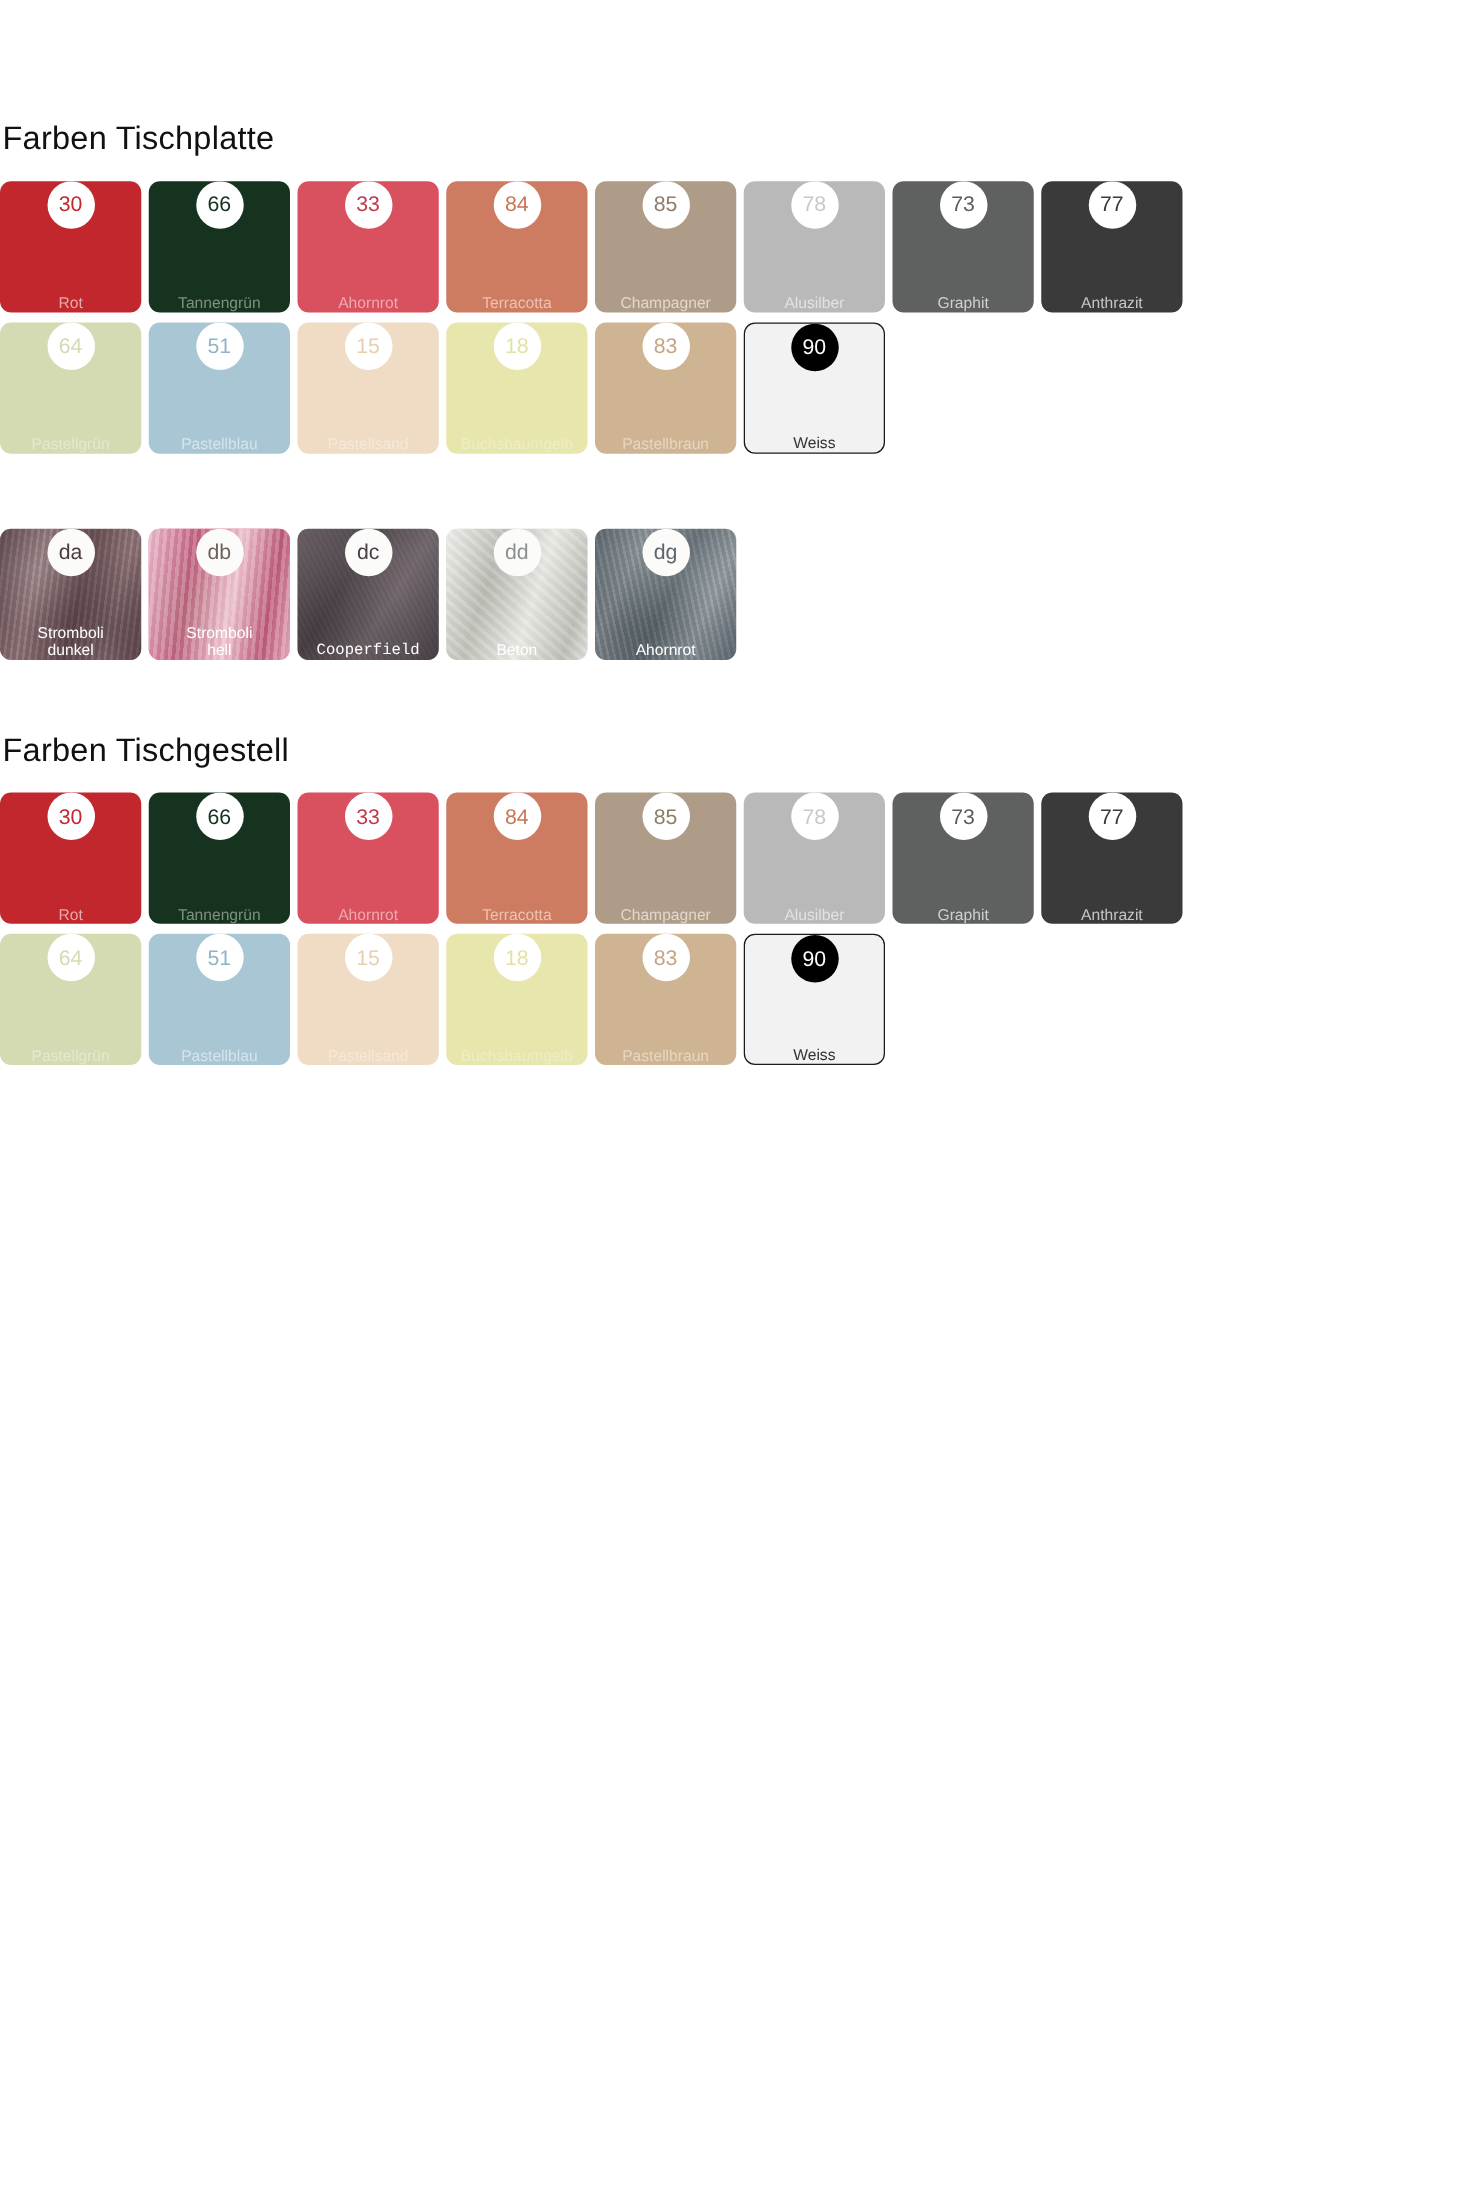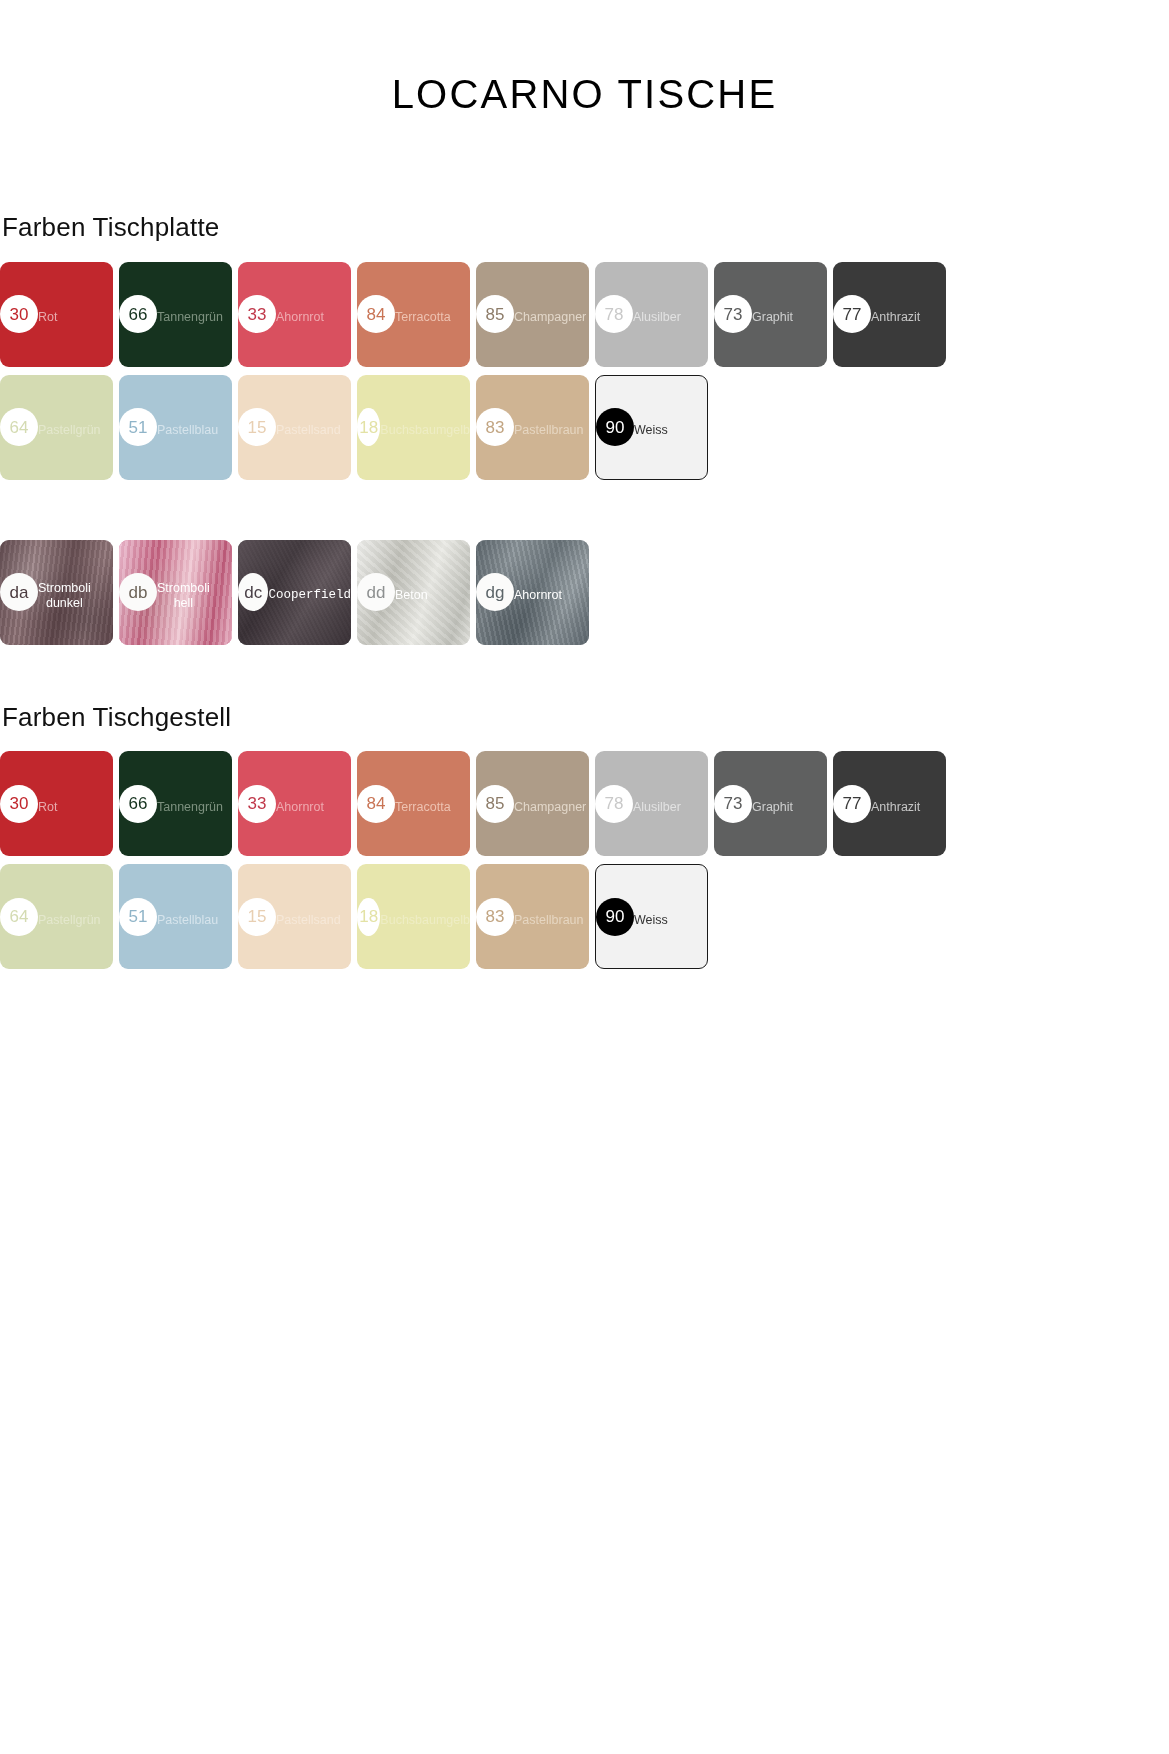--- a/index.html
+++ b/index.html
@@ -67,23 +67,23 @@
   }
 
   .swatch {
     width: 113px;
     height: 105px;
     border-radius: 9px;
     margin-right: 6px;
     position: relative;
     box-sizing: border-box;
     display: flex;
-    flex-direction: row;
+    flex-direction: column;
     align-items: center;
-    justify-content: flex-start;
+    justify-content: space-between;
     overflow: hidden;
   }
   .swatch.outlined {
     border: 1.4px solid #1a1a1a;
   }
 
   .badge {
     width: 38px;
     height: 38px;
     border-radius: 50%;
@@ -118,21 +118,20 @@
     position: absolute;
     inset: 0;
     z-index: 1;
   }
 </style>
 </head>
 <body>
 
 <div class="page">
 
-  <h1 class="doc-title">LOCARNO TISCHE</h1>
 
   <div class="sections">
       <div class="section">
         <h2 class="section-title">Farben Tischplatte</h2>
         <div class="swatch-row">
           <div class="swatch" style="background: rgb(193, 39, 45);">
             <div class="badge" style="color: rgb(193, 39, 45);">30</div>
             <div class="swatch-label" style="color: rgb(231, 169, 171);">Rot</div>
           </div>
           <div class="swatch" style="background: rgb(22, 51, 31);">
@@ -199,21 +198,21 @@
             <div class="badge" style="color: rgb(75, 59, 63);">da</div>
             <div class="swatch-label" style="color: rgb(255, 255, 255);">Stromboli
 dunkel</div>
           </div>
           <div class="swatch decor" style="background: #be185d;">
             <div class="tex" style="background-image: linear-gradient(100deg, rgba(255, 255, 255, 0.65) 0%, rgba(195, 184, 165, 0.35) 30%, rgba(255, 253, 247, 0.7) 58%, rgba(186, 175, 156, 0.35) 82%, rgba(252, 250, 244, 0.6) 100%), repeating-linear-gradient(95deg, rgba(255, 255, 255, 0.3) 0px, rgba(255, 255, 255, 0.3) 3px, rgba(150, 138, 118, 0.14) 3px, rgba(150, 138, 118, 0.14) 6px), radial-gradient(at 30% 62%, rgba(120, 108, 90, 0.22), rgba(0, 0, 0, 0) 52%);"></div>
             <div class="badge" style="color: rgb(109, 100, 89);">db</div>
             <div class="swatch-label" style="color: rgb(255, 255, 255);">Stromboli
 hell</div>
           </div>
-          <div class="swatch decor" style="background: #404040;">
+          <div class="swatch decor" style="background: #737373;">
             <div class="tex" style="background-image: linear-gradient(122deg, rgba(100, 86, 94, 0.75) 0%, rgba(60, 48, 55, 0.6) 36%, rgba(108, 92, 100, 0.55) 62%, rgba(54, 43, 50, 0.75) 100%), repeating-linear-gradient(63deg, rgba(255, 255, 255, 0.055) 0px, rgba(255, 255, 255, 0.055) 2px, rgba(0, 0, 0, 0.07) 2px, rgba(0, 0, 0, 0.07) 4px), radial-gradient(at 68% 24%, rgba(150, 133, 142, 0.3), rgba(0, 0, 0, 0) 50%), radial-gradient(at 18% 84%, rgba(30, 22, 28, 0.45), rgba(0, 0, 0, 0) 55%);"></div>
             <div class="badge" style="color: rgb(74, 64, 71);">dc</div>
             <div class="swatch-label" style="color: rgb(255, 255, 255); font-family: Liberation Mono, monospace;">Cooperfield</div>
           </div>
           <div class="swatch decor" style="background: rgb(207, 207, 200);">
             <div class="tex" style="background-image: linear-gradient(108deg, rgba(255, 255, 255, 0.6) 0%, rgba(176, 176, 168, 0.4) 32%, rgba(246, 246, 242, 0.65) 60%, rgba(168, 170, 164, 0.4) 86%, rgba(238, 238, 234, 0.5) 100%), repeating-linear-gradient(41deg, rgba(255, 255, 255, 0.22) 0px, rgba(255, 255, 255, 0.22) 3px, rgba(130, 132, 126, 0.13) 3px, rgba(130, 132, 126, 0.13) 7px), radial-gradient(at 44% 48%, rgba(120, 122, 116, 0.22), rgba(0, 0, 0, 0) 58%);"></div>
             <div class="badge" style="color: rgb(141, 144, 144);">dd</div>
             <div class="swatch-label" style="color: rgb(255, 255, 255);">Beton</div>
           </div>
           <div class="swatch decor" style="background: rgb(134, 143, 148);">

